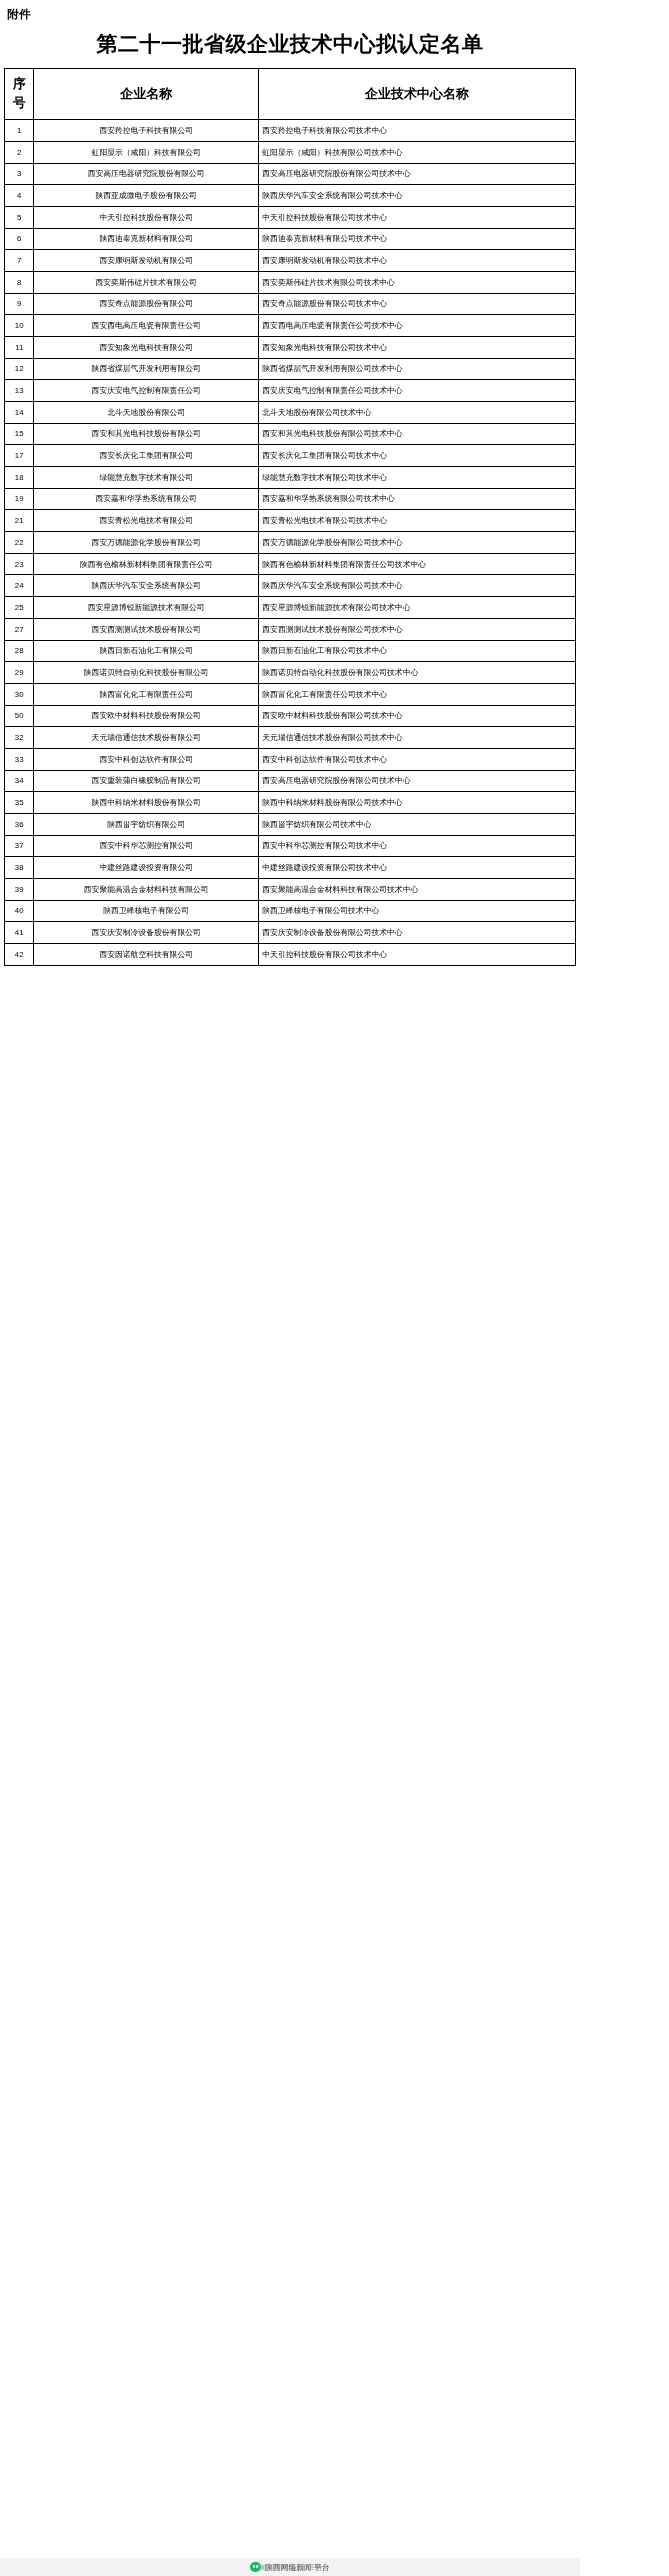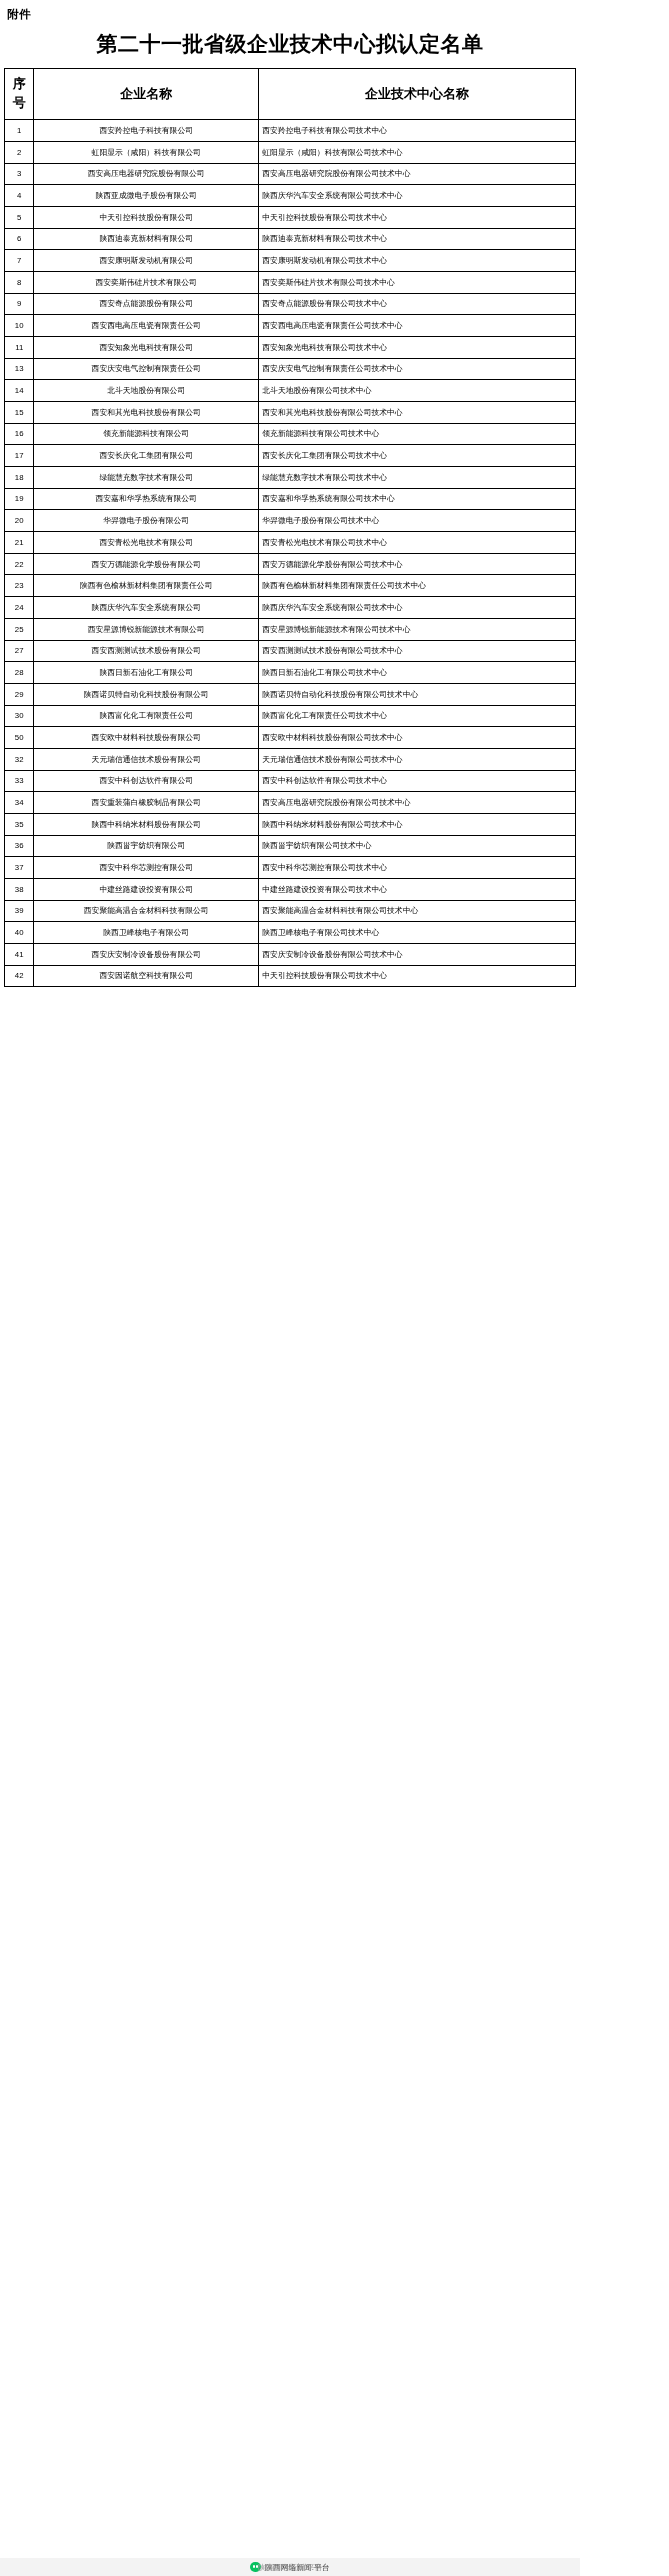--- a/index.html
+++ b/index.html
@@ -189,58 +189,53 @@
             <td class="seq">10</td>
             <td class="cname">西安西电高压电瓷有限责任公司</td>
             <td class="ccenter">西安西电高压电瓷有限责任公司技术中心</td>
           </tr>
           <tr>
             <td class="seq">11</td>
             <td class="cname">西安知象光电科技有限公司</td>
             <td class="ccenter">西安知象光电科技有限公司技术中心</td>
           </tr>
           <tr>
+            <td class="seq">12</td>
+            <td class="cname">陕西省煤层气开发利用有限公司</td>
+            <td class="ccenter">陕西省煤层气开发利用有限公司技术中心</td>
+          </tr>
+          <tr>
             <td class="seq">13</td>
             <td class="cname">西安庆安电气控制有限责任公司</td>
             <td class="ccenter">西安庆安电气控制有限责任公司技术中心</td>
           </tr>
           <tr>
             <td class="seq">14</td>
             <td class="cname">北斗天地股份有限公司</td>
             <td class="ccenter">北斗天地股份有限公司技术中心</td>
           </tr>
           <tr>
             <td class="seq">15</td>
             <td class="cname">西安和其光电科技股份有限公司</td>
             <td class="ccenter">西安和其光电科技股份有限公司技术中心</td>
           </tr>
           <tr>
-            <td class="seq">16</td>
-            <td class="cname">领充新能源科技有限公司</td>
-            <td class="ccenter">领充新能源科技有限公司技术中心</td>
-          </tr>
-          <tr>
             <td class="seq">17</td>
             <td class="cname">西安长庆化工集团有限公司</td>
             <td class="ccenter">西安长庆化工集团有限公司技术中心</td>
           </tr>
           <tr>
             <td class="seq">18</td>
             <td class="cname">绿能慧充数字技术有限公司</td>
             <td class="ccenter">绿能慧充数字技术有限公司技术中心</td>
           </tr>
           <tr>
             <td class="seq">19</td>
             <td class="cname">西安嘉和华孚热系统有限公司</td>
             <td class="ccenter">西安嘉和华孚热系统有限公司技术中心</td>
-          </tr>
-          <tr>
-            <td class="seq">20</td>
-            <td class="cname">华羿微电子股份有限公司</td>
-            <td class="ccenter">华羿微电子股份有限公司技术中心</td>
           </tr>
           <tr>
             <td class="seq">21</td>
             <td class="cname">西安青松光电技术有限公司</td>
             <td class="ccenter">西安青松光电技术有限公司技术中心</td>
           </tr>
           <tr>
             <td class="seq">22</td>
             <td class="cname">西安万德能源化学股份有限公司</td>
             <td class="ccenter">西安万德能源化学股份有限公司技术中心</td>

